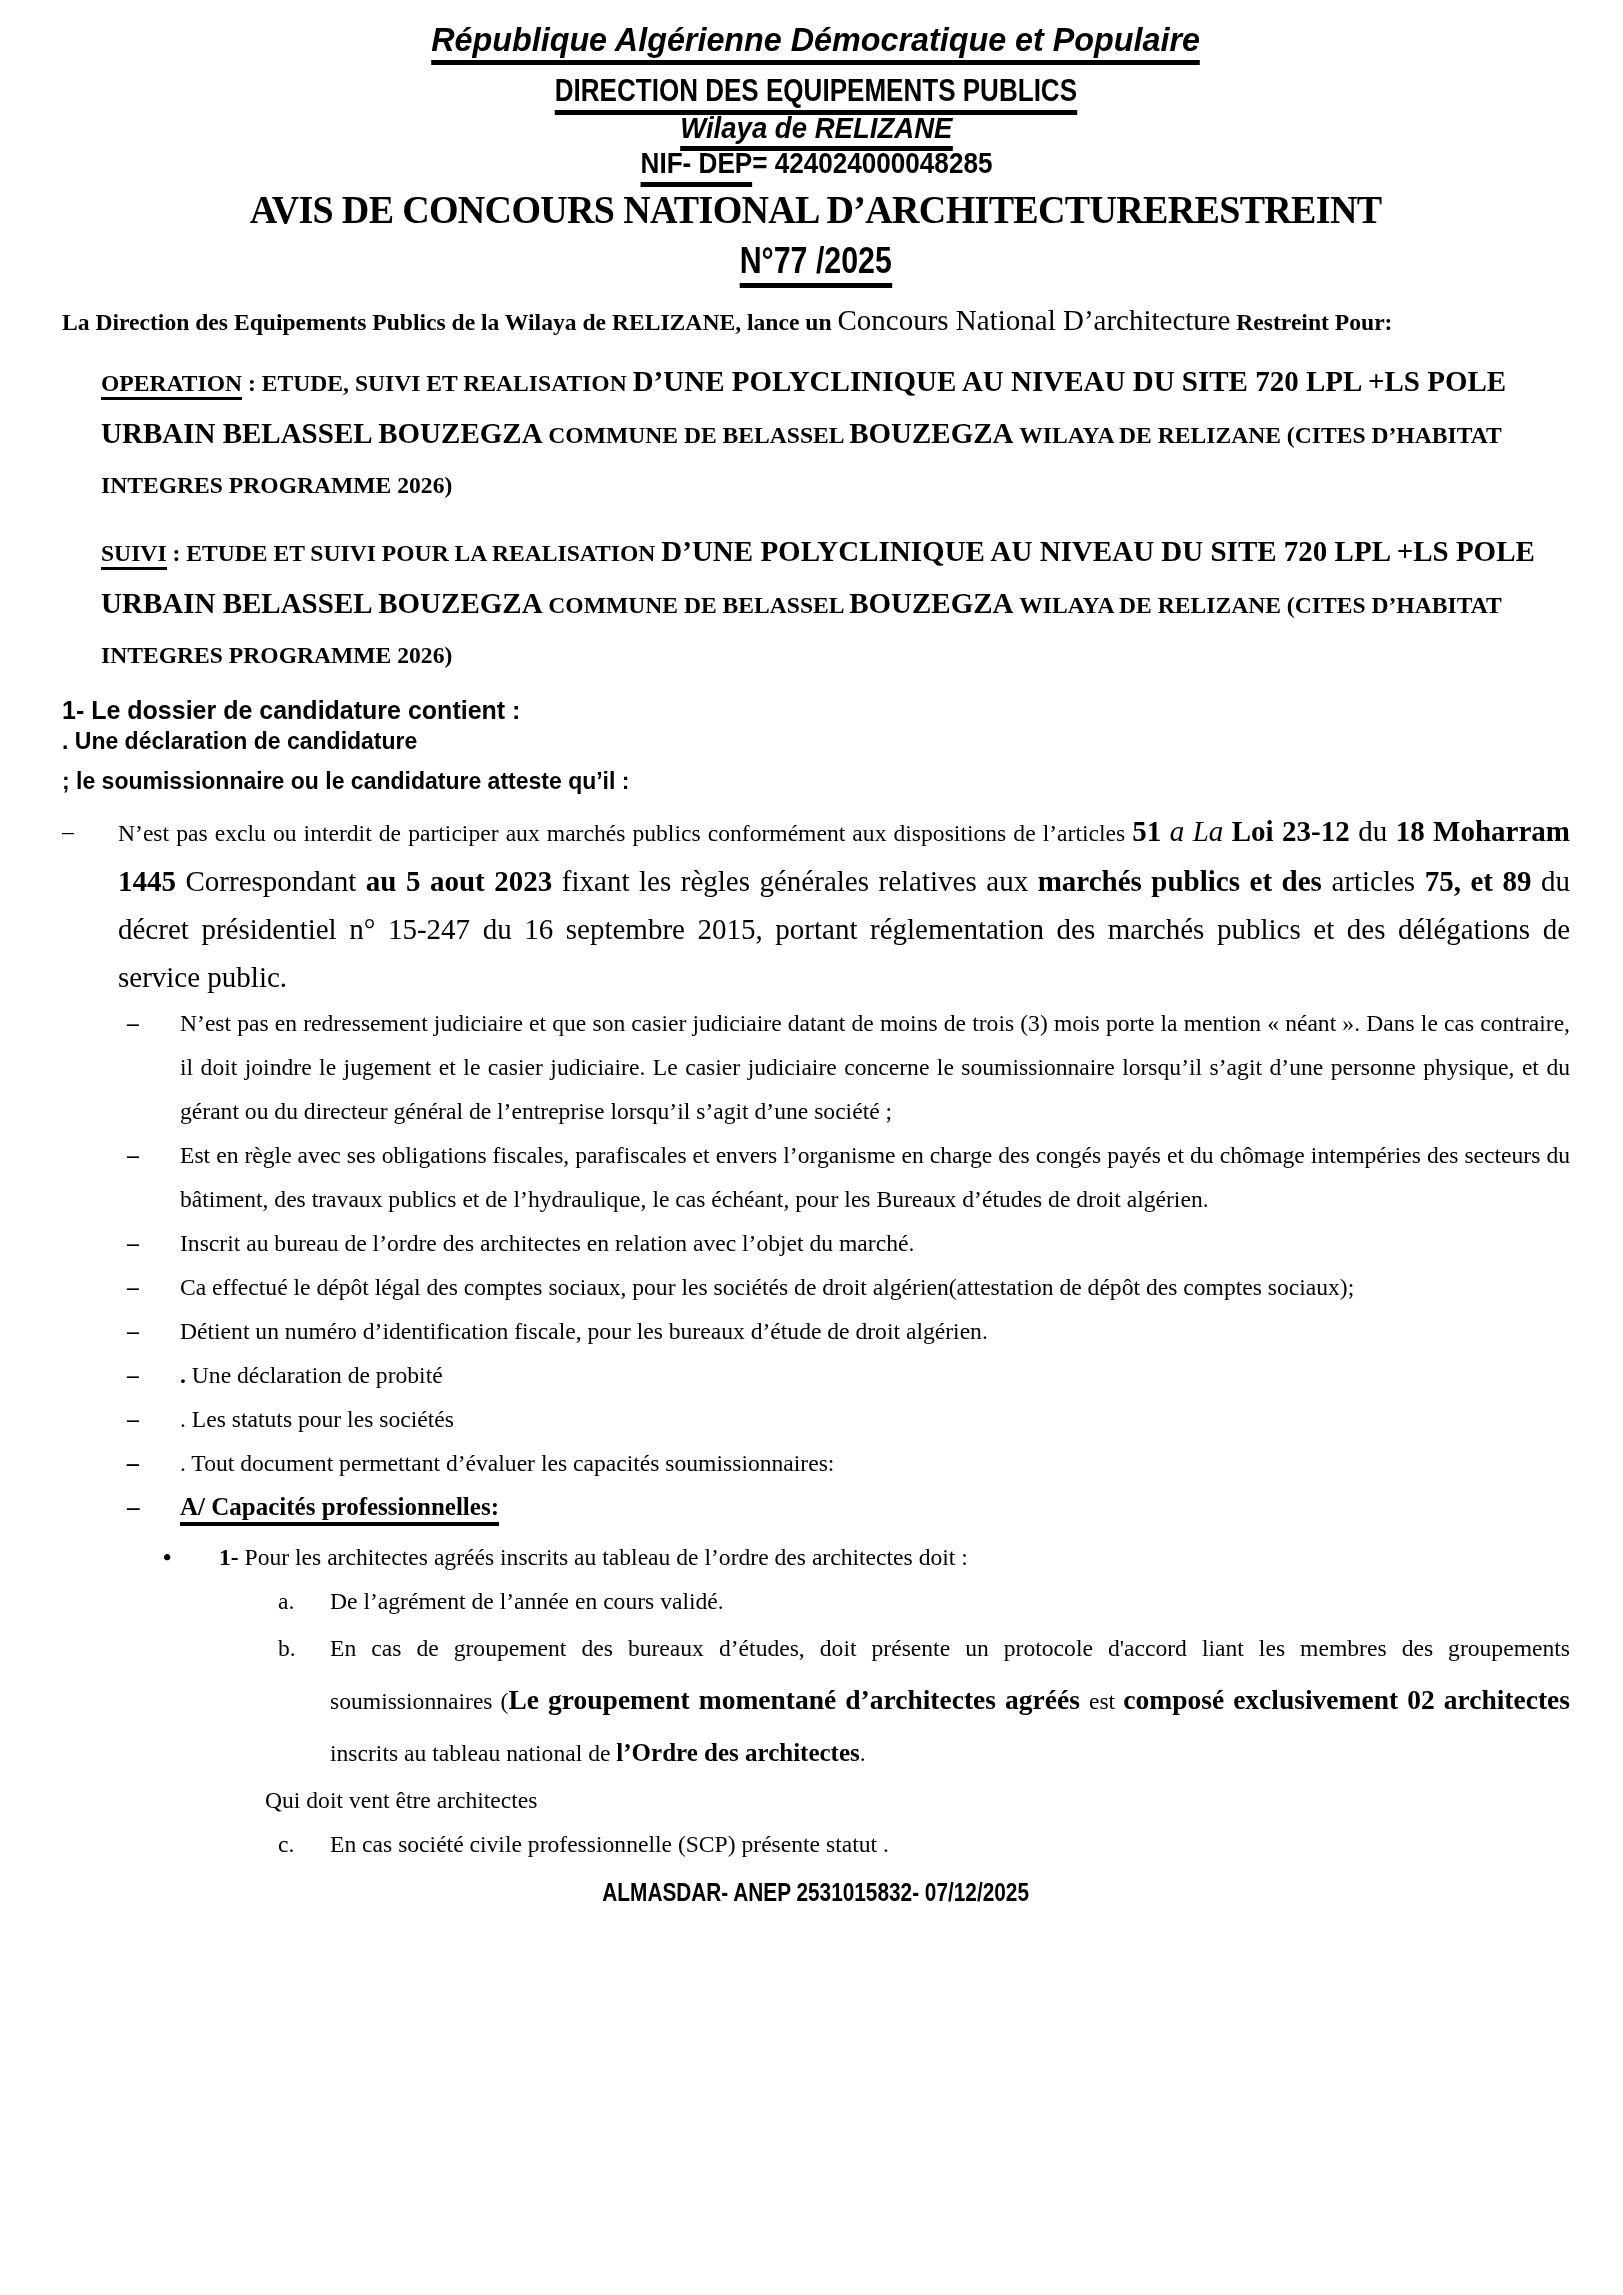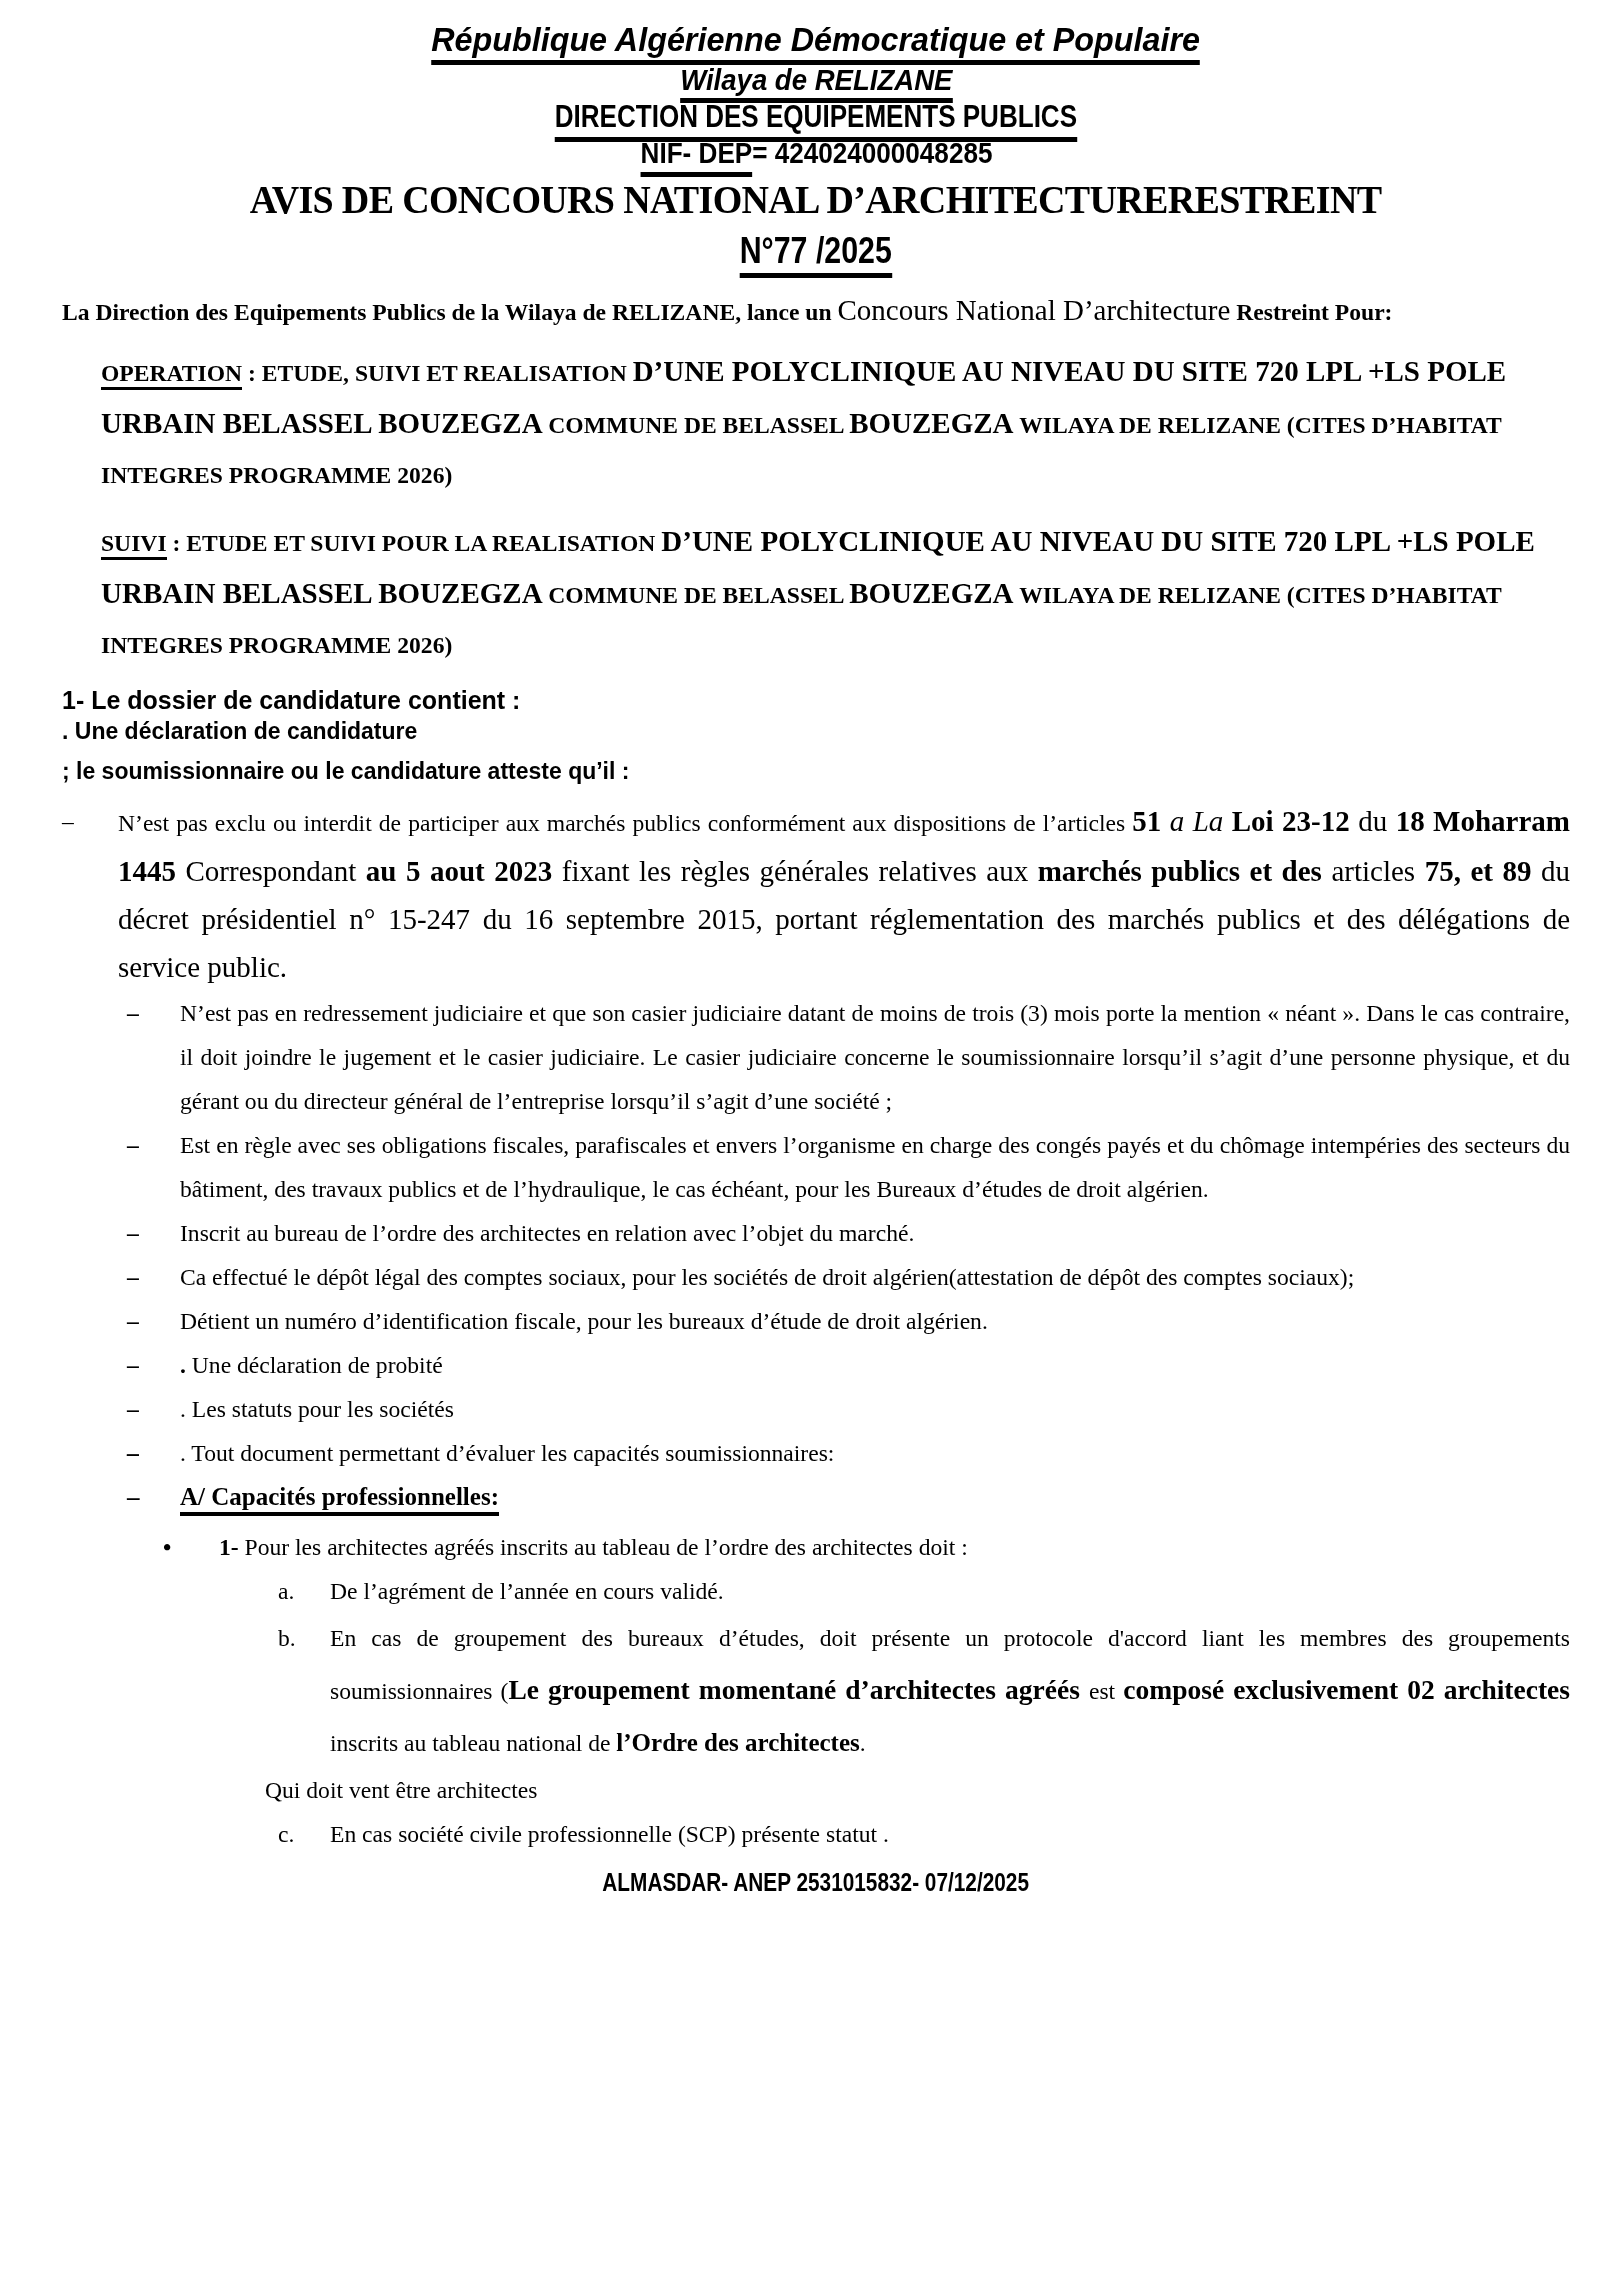--- a/index.html
+++ b/index.html
@@ -5,21 +5,21 @@
   html,body{margin:0;padding:0;background:#ffffff;}
   body{width:1623px;height:2295px;overflow:hidden;color:#000;
        font-family:"Liberation Serif", serif;}
   .page{padding:19.6px 53px 0 62px;}
 
   
   .center{text-align:center;}
   .squeeze{display:inline-block;transform:scaleX(0.84);transform-origin:center;}
   .squeeze95{display:inline-block;transform:scaleX(0.95);transform-origin:center;}
   .hline1{font-family:"Liberation Sans",sans-serif;font-weight:bold;font-style:italic;
-          font-size:34px;line-height:1.12;margin-bottom:6px;}
+          font-size:34px;line-height:1.12;margin-bottom:16px;}
   .hline1 .u{border-bottom:5.9px solid #000;padding-bottom:2px;}
   .hline2{font-family:"Liberation Sans",sans-serif;font-weight:bold;font-style:italic;
           font-size:29px;line-height:1.12;margin-bottom:3.9px;}
   .hline2 .u{border-bottom:5.2px solid #000;padding-bottom:2px;}
   .hline3{font-family:"Liberation Sans",sans-serif;font-weight:bold;
           font-size:31px;line-height:1.1;margin-bottom:3.9px;}
   .hline3 .u{border-bottom:5.2px solid #000;padding-bottom:2.6px;}
   .hline4{font-family:"Liberation Sans",sans-serif;font-weight:bold;
           font-size:29px;line-height:1.1;margin-bottom:7.9px;}
   .hline4 .u{border-bottom:5.9px solid #000;padding-bottom:2.6px;}
@@ -85,25 +85,25 @@
   .footer .squeeze{transform:scaleX(0.8);}
 </style>
 </head>
 <body>
 
 <div class="page">
 
   <div class="center hline1">
     <span class="squeeze95"><span class="u">République Algérienne Démocratique et Populaire</span></span>
   </div>
+  <div class="center hline3">
+    <span class="squeeze"><span class="u">DIRECTION DES EQUIPEMENTS PUBLICS</span></span>
+  </div>
   <div class="center hline2">
     <span class="squeeze95"><span class="u">Wilaya de RELIZANE</span></span>
-  </div>
-  <div class="center hline3">
-    <span class="squeeze"><span class="u">DIRECTION DES EQUIPEMENTS PUBLICS</span></span>
   </div>
   <div class="center hline4">
     <span class="squeeze" style="transform:scaleX(0.9);">
       <span class="u">NIF- DEP</span><span>= 424024000048285</span>
     </span>
   </div>
   <div class="center title">
     <span class="squeeze95">AVIS DE CONCOURS NATIONAL D’ARCHITECTURERESTREINT</span>
   </div>
   <div class="center notice-num">

